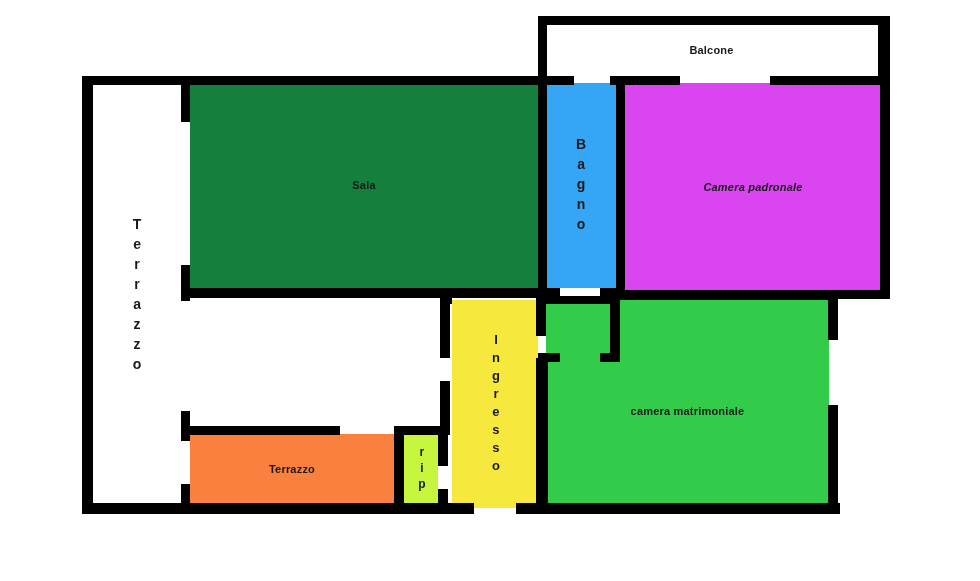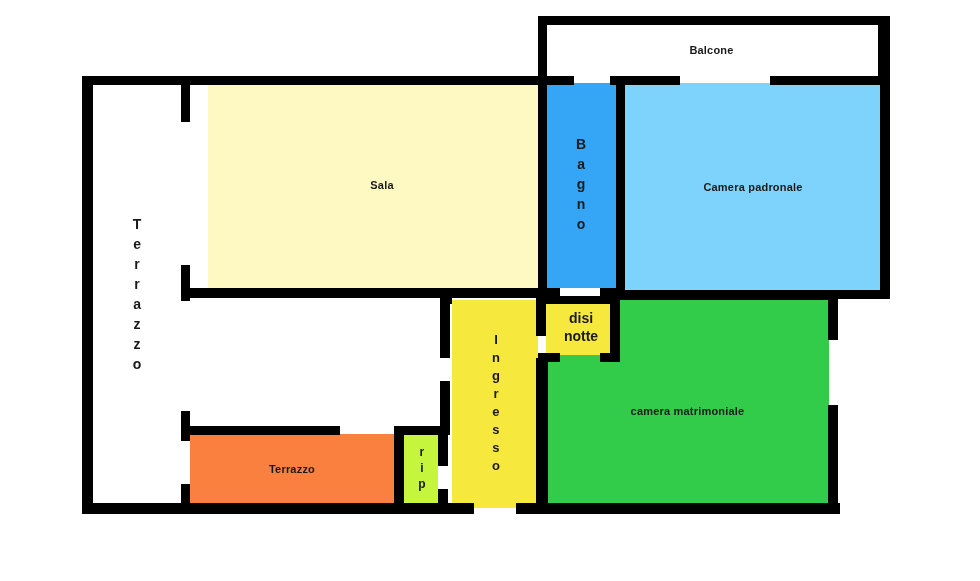--- a/index.html
+++ b/index.html
@@ -67,45 +67,41 @@
 <div id="plan">
 
   <div class="room open" style="left:545px;top:24px;width:333px;height:52px;">
     <span class="label-h">Balcone</span>
   </div>
 
   <div class="room open" style="left:93px;top:86px;width:88px;height:420px;">
     <span class="label-v">Terrazzo</span>
   </div>
 
-  <div class="room" style="left:208px;top:83px;width:348px;height:205px;background:#fef9c3;">
+  <div class="room" style="left:190px;top:83px;width:348px;height:205px;background:#15803d;">
     <span class="label-h">Sala</span>
   </div>
 
   <div class="room" style="left:546px;top:83px;width:70px;height:205px;background:#35a6f5;">
     <span class="label-v">Bagno</span>
   </div>
 
-  <div class="room" style="left:624px;top:83px;width:258px;height:209px;background:#7dd3fc;">
+  <div class="room" style="left:624px;top:83px;width:258px;height:209px;background:#d946ef;font-style:italic;">
     <span class="label-h">Camera padronale</span>
   </div>
 
 
   <div class="room" style="left:452px;top:300px;width:86px;height:208px;background:#f7e83d;">
     <span class="label-v-tight">Ingresso</span>
   </div>
 
   <div class="room" style="left:546px;top:299px;width:283px;height:208px;background:#33cc4a;">
     <span class="label-h" style="position:relative;top:8px;">camera matrimoniale</span>
   </div>
 
-  <div class="room" style="left:546px;top:300px;width:70px;height:55px;background:#f7e83d;">
-    <span class="label-stack">disi
-notte</span>
-  </div>
 
   <div class="room" style="left:190px;top:434px;width:204px;height:70px;background:#fa8040;">
     <span class="label-h">Terrazzo</span>
   </div>
 
   <div class="room" style="left:404px;top:434px;width:34px;height:70px;background:#c6f53d;">
     <span class="label-v-tight" style="letter-spacing:2px;font-size:12px;">rip</span>
   </div>
 
   <div class="wall" style="left:538px;top:16px;width:352px;height:9px;"></div>

